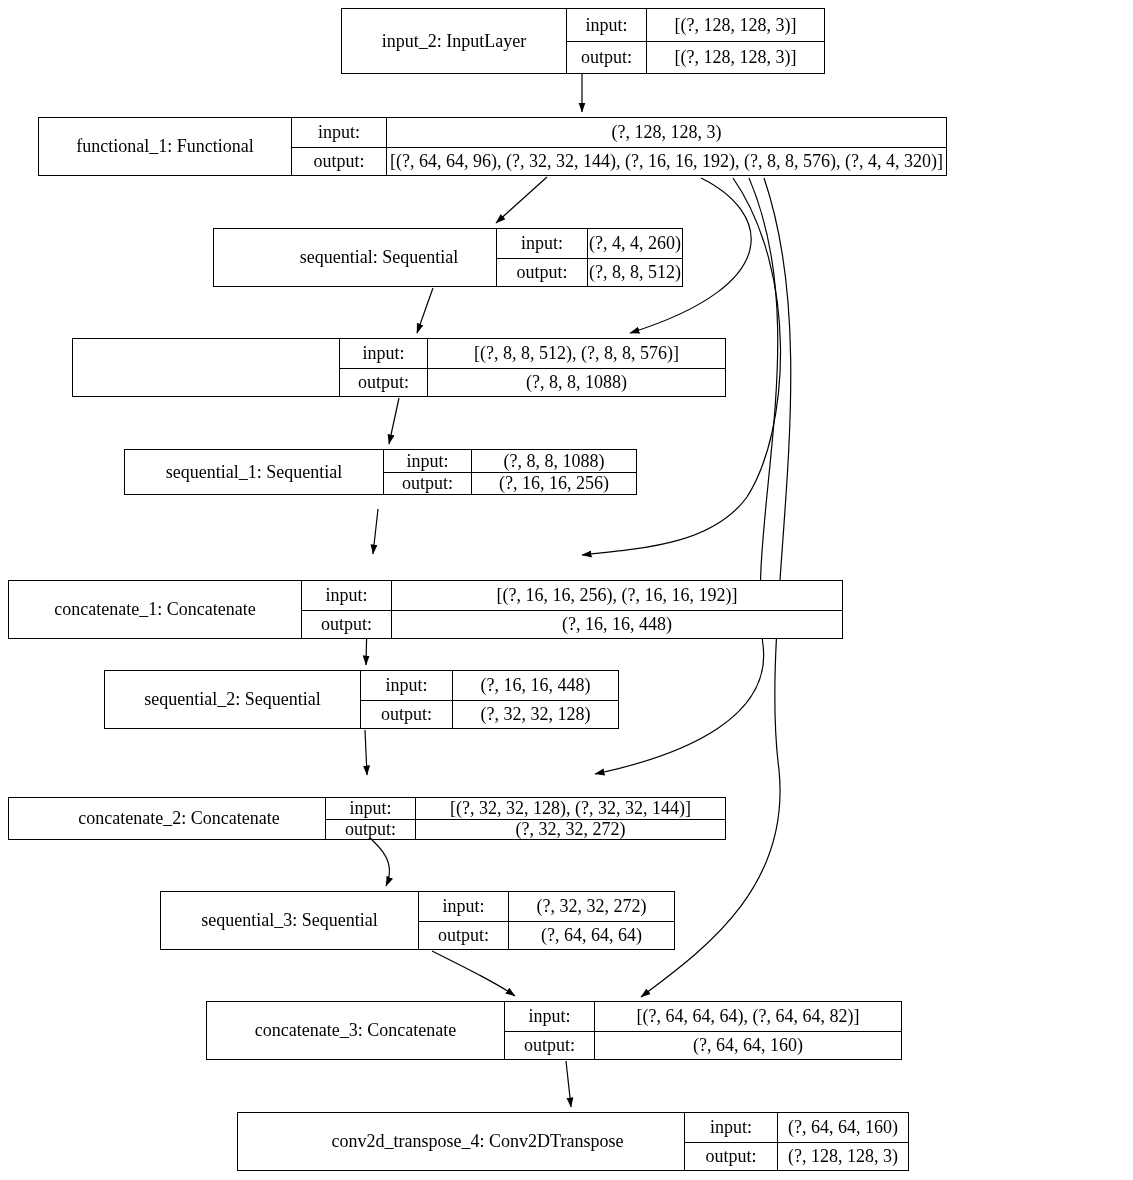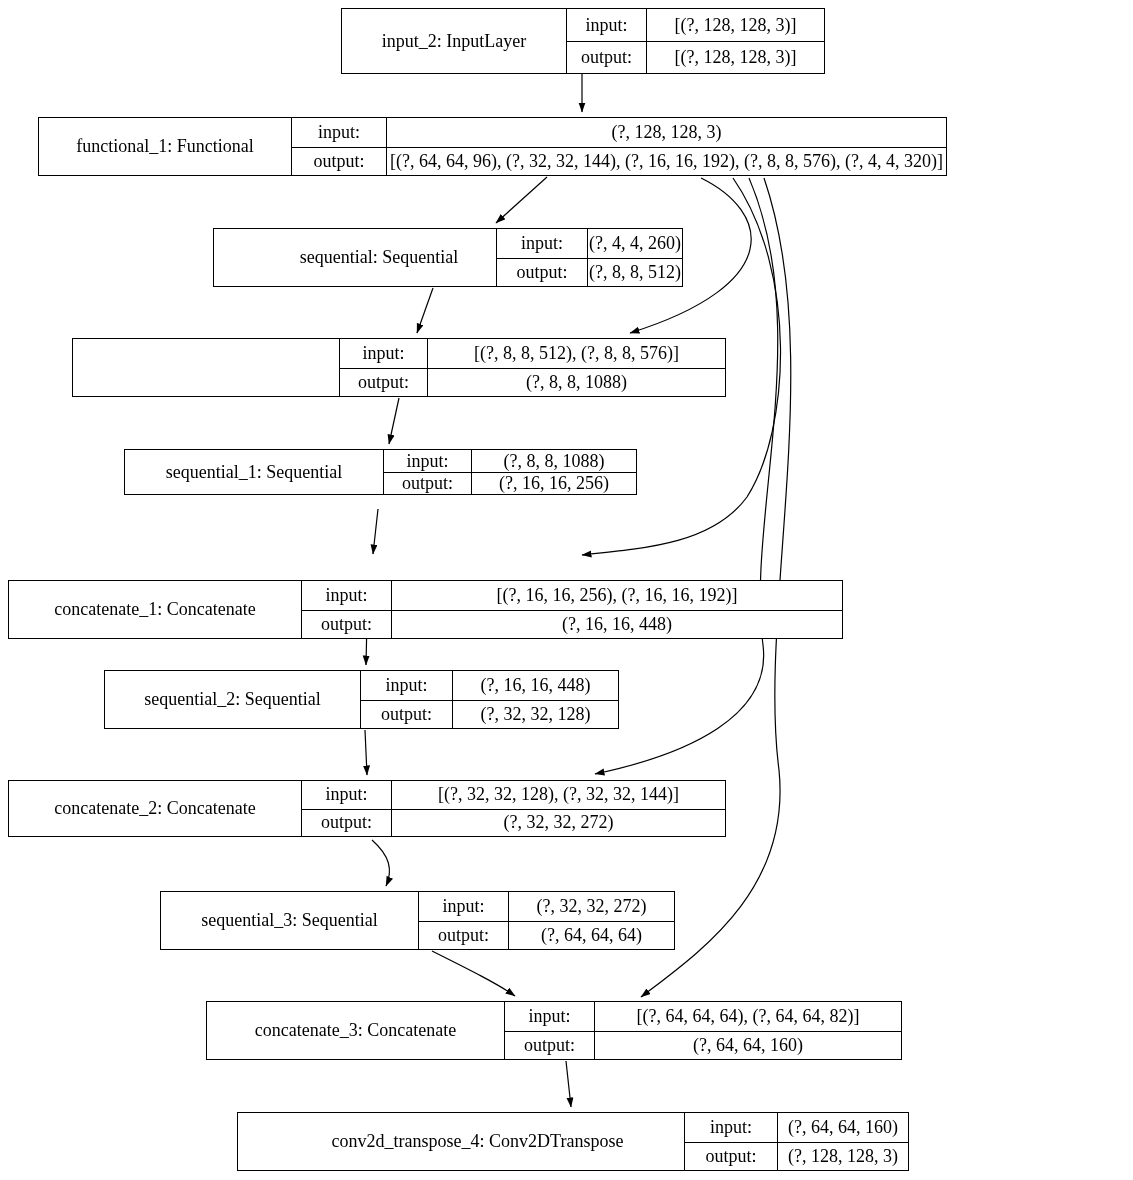--- a/index.html
+++ b/index.html
@@ -100,21 +100,21 @@
         <div class="cell cell-ol">output:</div>
         <div class="cell cell-ov">(?, 16, 16, 448)</div>
       </div>
       <div class="node" style="left: 104px; top: 670px; width: 515px; height: 59px; grid-template-columns: 255px 92px 1fr; grid-template-rows: 1fr 1fr;">
         <div class="cell cell-name">sequential_2: Sequential</div>
         <div class="cell cell-il">input:</div>
         <div class="cell cell-iv">(?, 16, 16, 448)</div>
         <div class="cell cell-ol">output:</div>
         <div class="cell cell-ov">(?, 32, 32, 128)</div>
       </div>
-      <div class="node" style="left: 8px; top: 780px; width: 718px; height: 57px; grid-template-columns: 292px 90px 1fr; grid-template-rows: 1fr 1fr;">
+      <div class="node" style="left: 8px; top: 797px; width: 718px; height: 43px; grid-template-columns: 292px 90px 1fr; grid-template-rows: 1fr 1fr; padding-left: 24px;">
         <div class="cell cell-name">concatenate_2: Concatenate</div>
         <div class="cell cell-il">input:</div>
         <div class="cell cell-iv">[(?, 32, 32, 128), (?, 32, 32, 144)]</div>
         <div class="cell cell-ol">output:</div>
         <div class="cell cell-ov">(?, 32, 32, 272)</div>
       </div>
       <div class="node" style="left: 160px; top: 891px; width: 515px; height: 59px; grid-template-columns: 257px 90px 1fr; grid-template-rows: 1fr 1fr;">
         <div class="cell cell-name">sequential_3: Sequential</div>
         <div class="cell cell-il">input:</div>
         <div class="cell cell-iv">(?, 32, 32, 272)</div>

